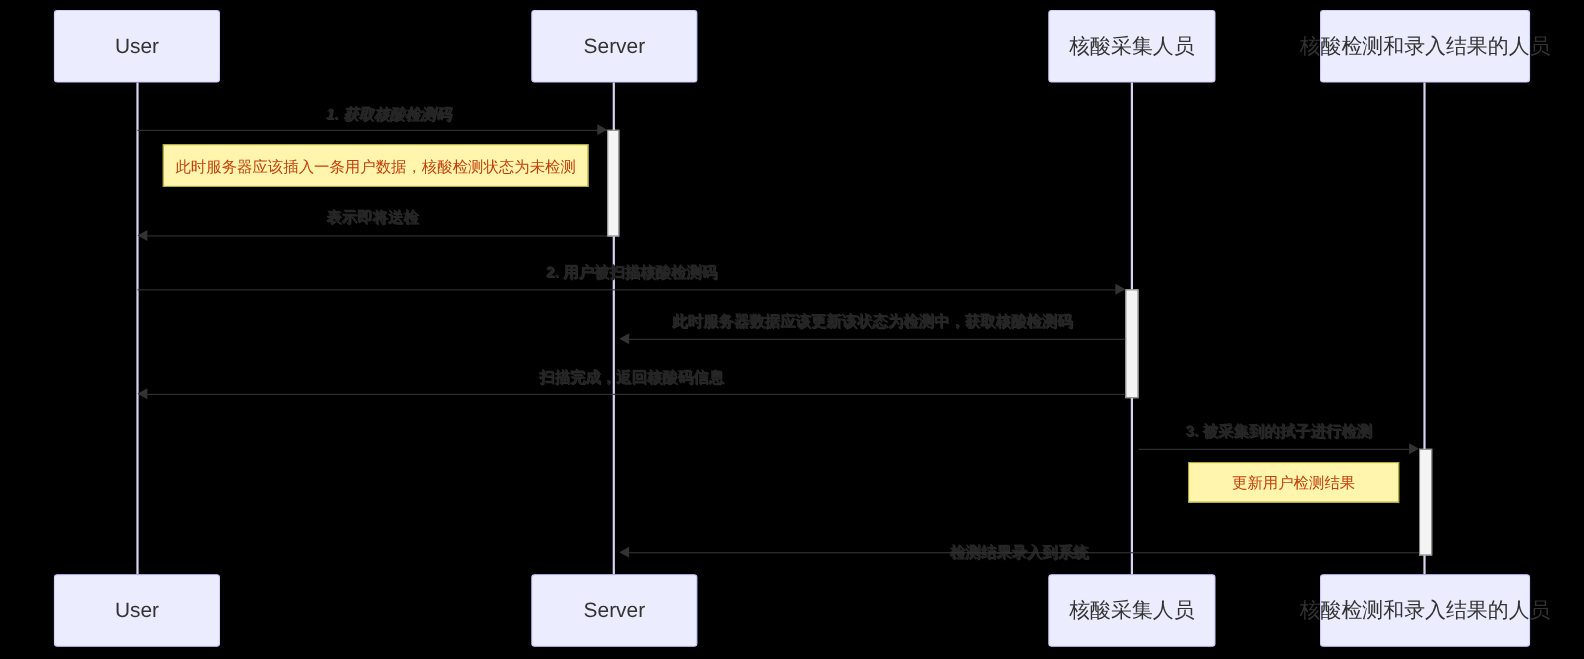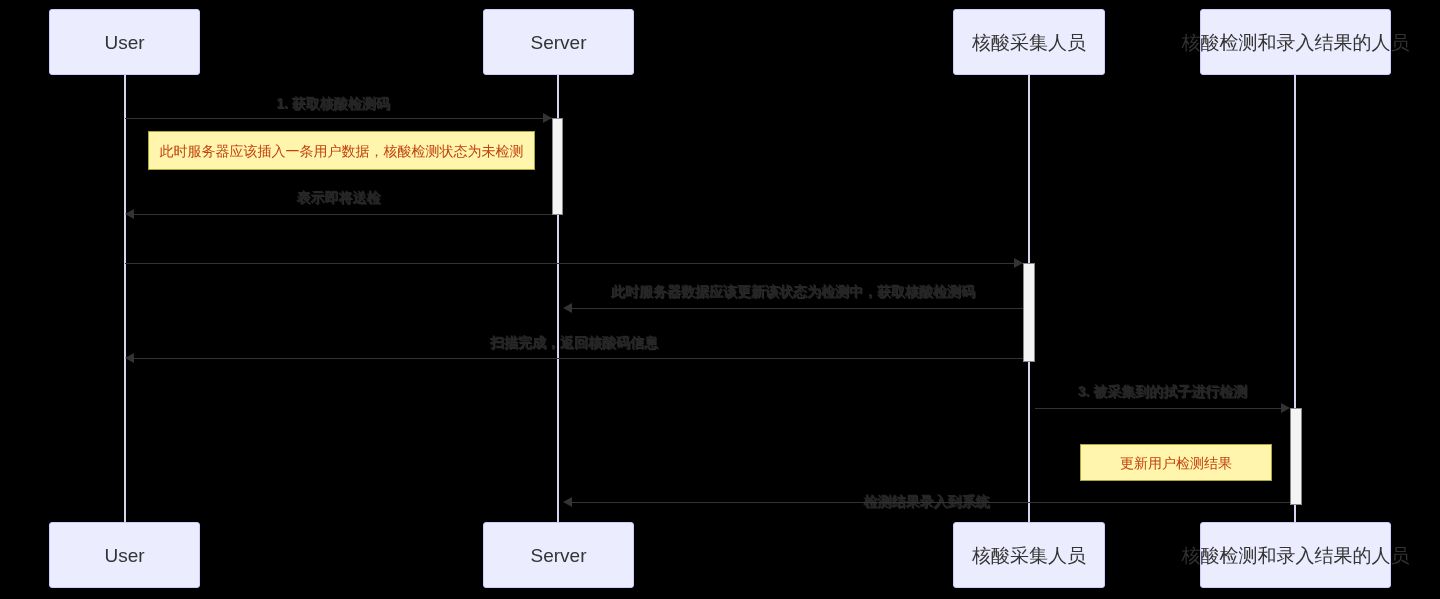--- a/index.html
+++ b/index.html
@@ -60,48 +60,49 @@
     <span class="actor-label">核酸采集人员</span>
   </div>
   <div class="actor-box" style="left:1200px;top:522px; width:191px; height:66px;">
     <span class="actor-label">核酸检测和录入结果的人员</span>
   </div>
 
   <div class="activation" style="left:552px;  top:118px; width:11px; height:97px;"></div>
   <div class="activation" style="left:1023px; top:263px; width:12px; height:99px;"></div>
   <div class="activation" style="left:1290px; top:408px; width:12px; height:97px;"></div>
 
-  <div class="msg-text" style="left:119px; top:96px; width:428px;">1. 获取核酸检测码</div>
+  <div class="msg-text" style="left:139px; top:96px; width:428px;font-style:italic;">1. 获取核酸检测码</div>
   <div class="msg-line" style="left:125px; top:118px; width:427px;"></div>
   <div class="arrow-head arrow-right" style="left:543px; top:113px;"></div>
 
   <div class="note" style="left:148px; top:131px; width:387px; height:39px;">
     <span class="note-text">此时服务器应该插入一条用户数据，核酸检测状态为未检测</span>
   </div>
 
   <div class="msg-text" style="left:125px; top:190px; width:427px;">表示即将送检</div>
   <div class="msg-line" style="left:134px; top:214px; width:418px;"></div>
   <div class="arrow-head arrow-left" style="left:125px; top:209px;"></div>
 
+  <div class="msg-text" style="left:125px; top:240px; width:898px;">2. 用户被扫描核酸检测码</div>
   <div class="msg-line" style="left:125px; top:263px; width:898px;"></div>
   <div class="arrow-head arrow-right" style="left:1014px; top:258px;"></div>
 
   <div class="msg-text" style="left:563px; top:284px; width:460px;">此时服务器数据应该更新该状态为检测中，获取核酸检测码</div>
   <div class="msg-line" style="left:572px; top:308px; width:451px;"></div>
   <div class="arrow-head arrow-left" style="left:563px; top:303px;"></div>
 
   <div class="msg-text" style="left:125px; top:335px; width:898px;">扫描完成，返回核酸码信息</div>
   <div class="msg-line" style="left:134px; top:358px; width:889px;"></div>
   <div class="arrow-head arrow-left" style="left:125px; top:353px;"></div>
 
   <div class="msg-text" style="left:1035px; top:384px; width:255px;">3. 被采集到的拭子进行检测</div>
   <div class="msg-line" style="left:1035px; top:408px; width:246px;"></div>
   <div class="arrow-head arrow-right" style="left:1281px; top:403px;"></div>
 
-  <div class="note" style="left:1080px; top:420px; width:192px; height:37px;margin-top:24px;">
+  <div class="note" style="left:1080px; top:420px; width:192px; height:37px;">
     <span class="note-text">更新用户检测结果</span>
   </div>
 
   <div class="msg-text" style="left:563px; top:478px; width:727px;margin-top:16px;">检测结果录入到系统</div>
   <div class="msg-line" style="left:572px; top:502px; width:718px;"></div>
   <div class="arrow-head arrow-left" style="left:563px; top:497px;"></div>
 
 </div>
 
 </body></html>

